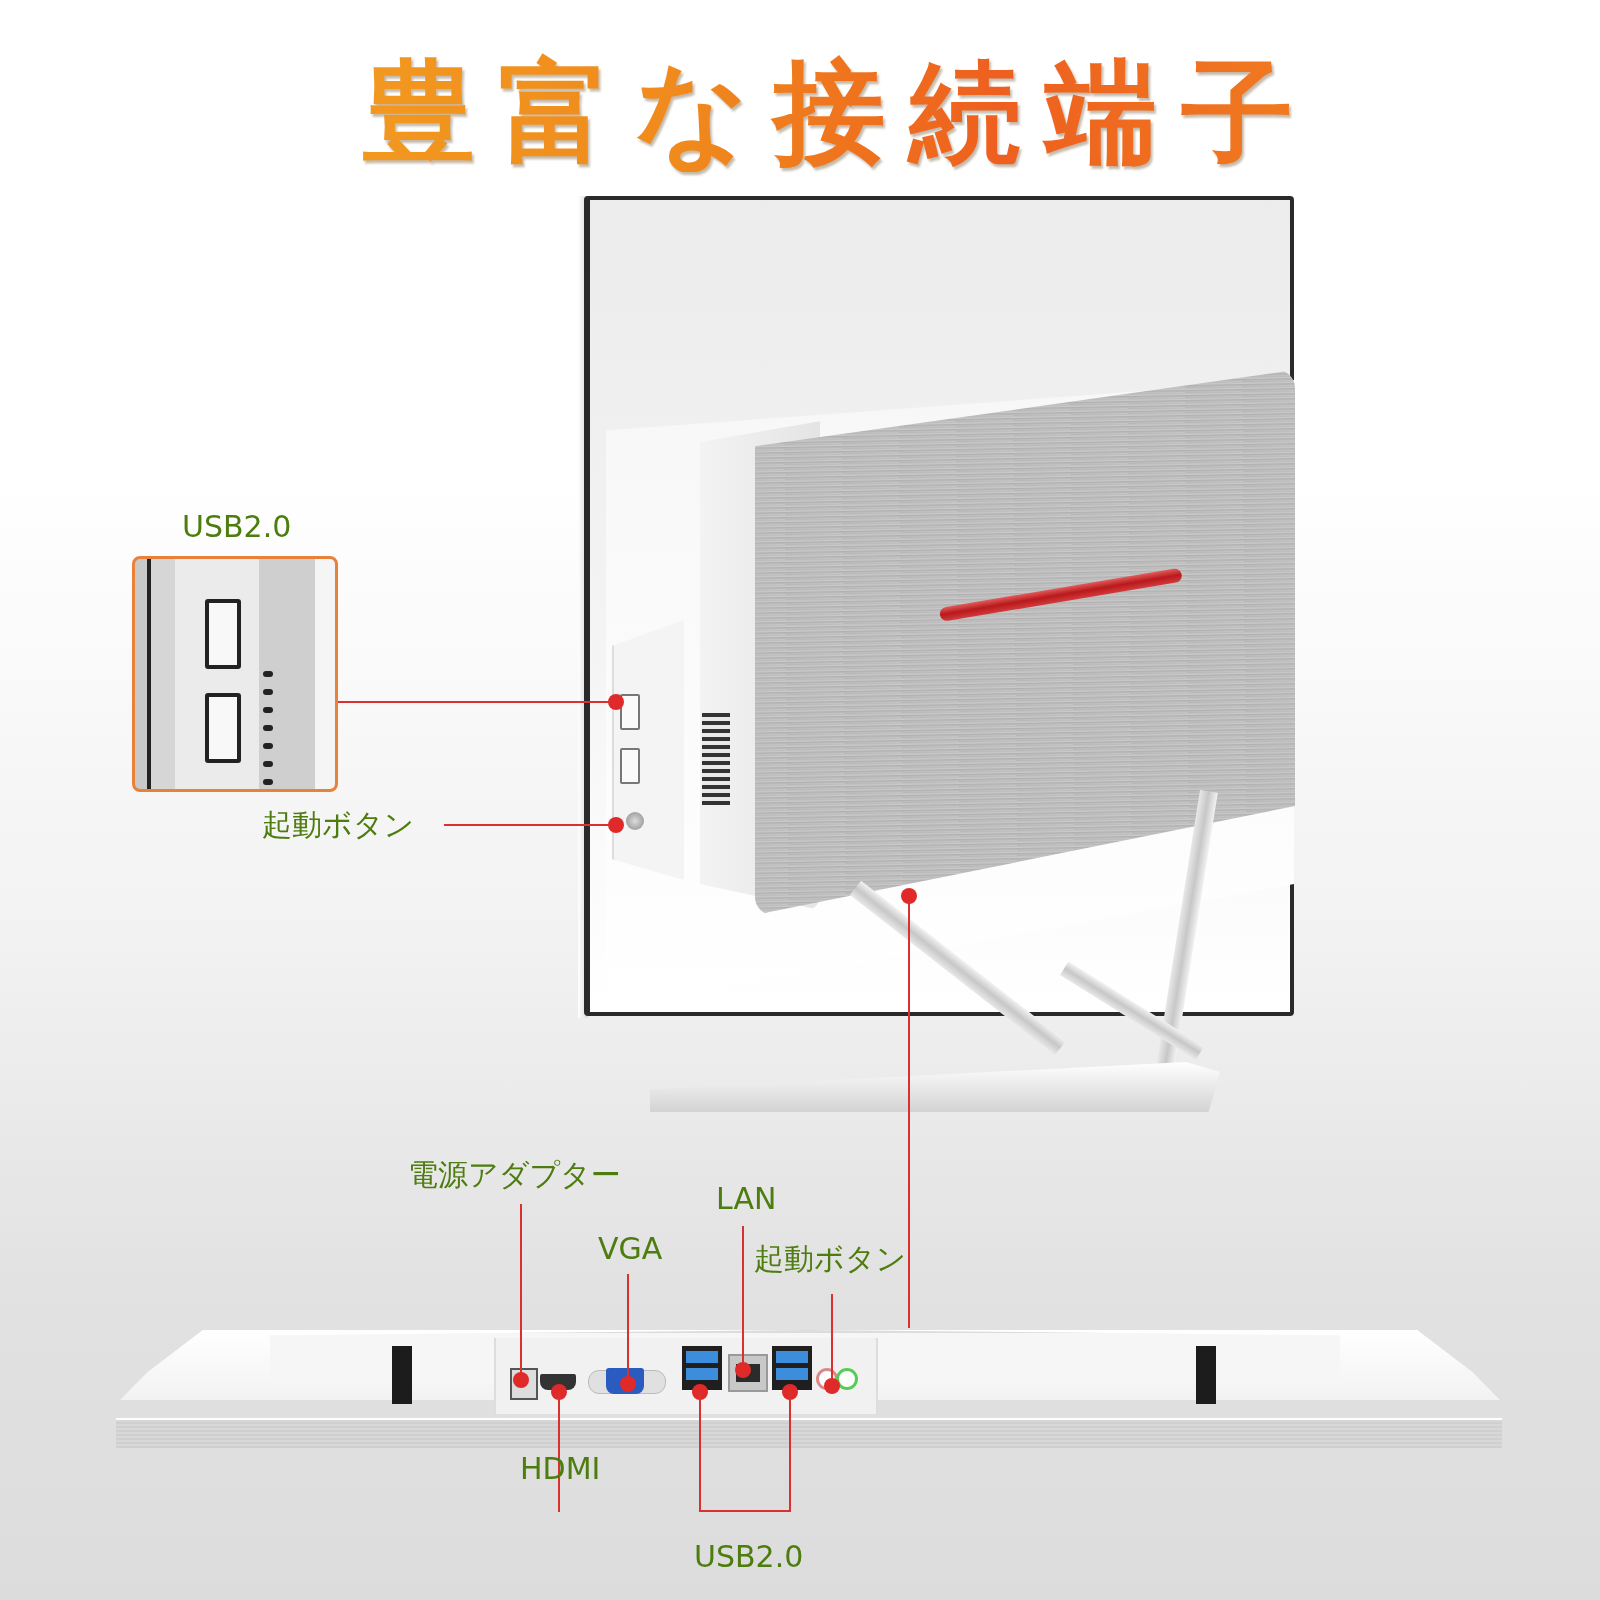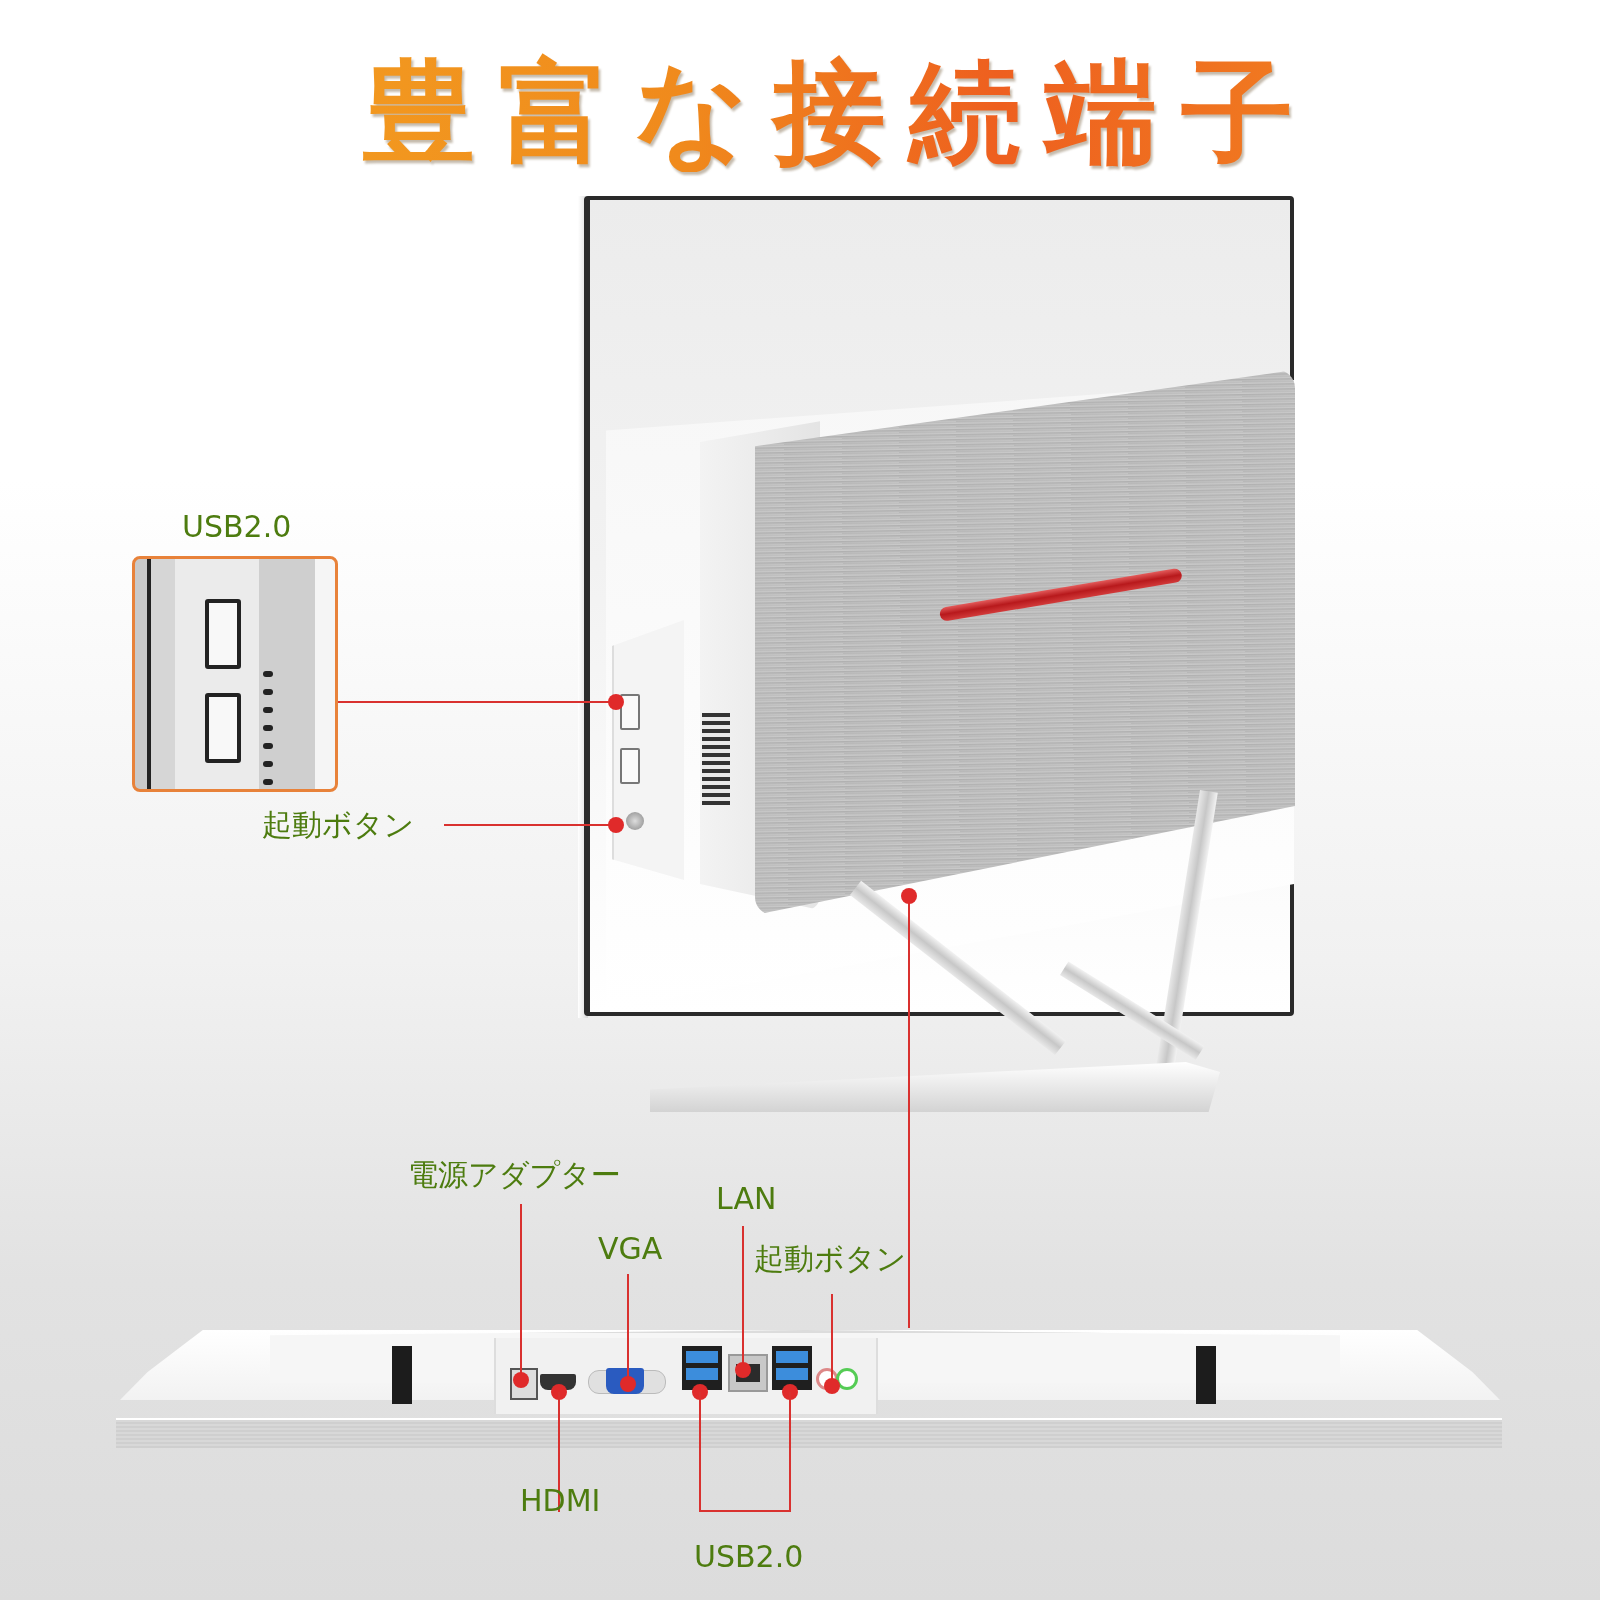--- a/index.html
+++ b/index.html
@@ -189,20 +189,20 @@
 <div class="abs label" style="left:716px; top:1182px;">LAN</div>
 <div class="abs rline" style="left:742px; top:1226px; width:2px; height:142px;"></div>
 <div class="abs rdot" style="left:735px; top:1362px;"></div>
 
 <div class="abs label" style="left:754px; top:1242px;">起動ボタン</div>
 <div class="abs rline" style="left:831px; top:1294px; width:2px; height:90px;"></div>
 <div class="abs rdot" style="left:824px; top:1378px;"></div>
 
 <div class="abs rdot" style="left:551px; top:1384px;"></div>
 <div class="abs rline" style="left:558px; top:1392px; width:2px; height:120px;"></div>
-<div class="abs label" style="left:520px; top:1484px;">HDMI</div>
+<div class="abs label" style="left:520px; top:1452px;">HDMI</div>
 
 <div class="abs rdot" style="left:692px; top:1384px;"></div>
 <div class="abs rdot" style="left:782px; top:1384px;"></div>
 <div class="abs rline" style="left:699px; top:1392px; width:2px; height:120px;"></div>
 <div class="abs rline" style="left:789px; top:1392px; width:2px; height:120px;"></div>
 <div class="abs rline" style="left:699px; top:1510px; width:92px; height:2px;"></div>
 <div class="abs label" style="left:694px; top:1540px;">USB2.0</div>
 
 </body></html>

